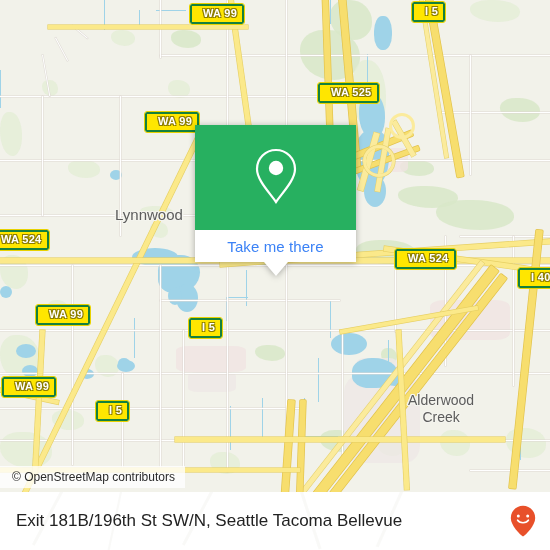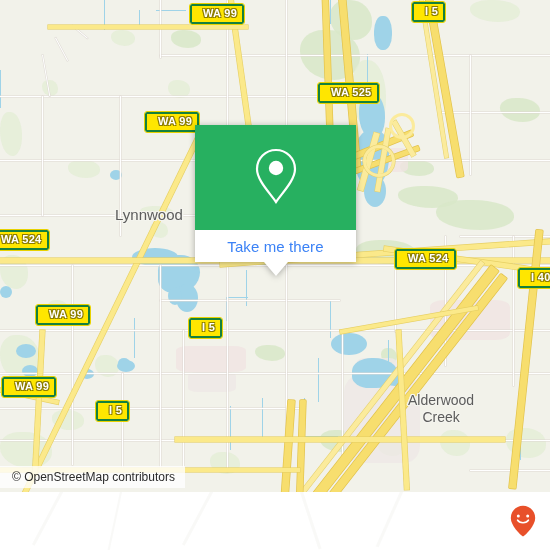--- a/index.html
+++ b/index.html
@@ -324,20 +324,21 @@
   <div id="footer">
     <div id="footer-watermark">
       <div style="left:60px;top:0px;width:3px;height:120px;transform:rotate(28deg);"></div>
       <div style="left:210px;top:0px;width:3px;height:120px;transform:rotate(28deg);"></div>
       <div style="left:300px;top:0px;width:3px;height:120px;transform:rotate(-18deg);"></div>
       <div style="left:400px;top:0px;width:3px;height:120px;transform:rotate(24deg);"></div>
 
       <div style="left:120px;top:0px;width:2px;height:120px;transform:rotate(12deg);"></div>
     </div>
 
+    <div id="footer-title">Exit 181B/196th St SW/N, Seattle Tacoma Bellevue</div>
 
     <div id="brand">
       <span id="brand-mark">
         <svg width="26" height="32" viewBox="0 0 26 32" aria-hidden="true">
           <path d="M13 0.7 C6.2 0.7 0.8 6.1 0.8 12.9 C0.8 20.6 10 29.4 13 31.6 C16 29.4 25.2 20.6 25.2 12.9 C25.2 6.1 19.8 0.7 13 0.7 Z" fill="#e8502a"></path>
           <circle cx="8.3" cy="11" r="1.5" fill="#ffffff"></circle>
           <circle cx="17.7" cy="11" r="1.5" fill="#ffffff"></circle>
           <path d="M7.6 15.2 C9.4 18.6 16.6 18.6 18.4 15.2" fill="none" stroke="#ffffff" stroke-width="1.7" stroke-linecap="round"></path>
         </svg>
       </span>

